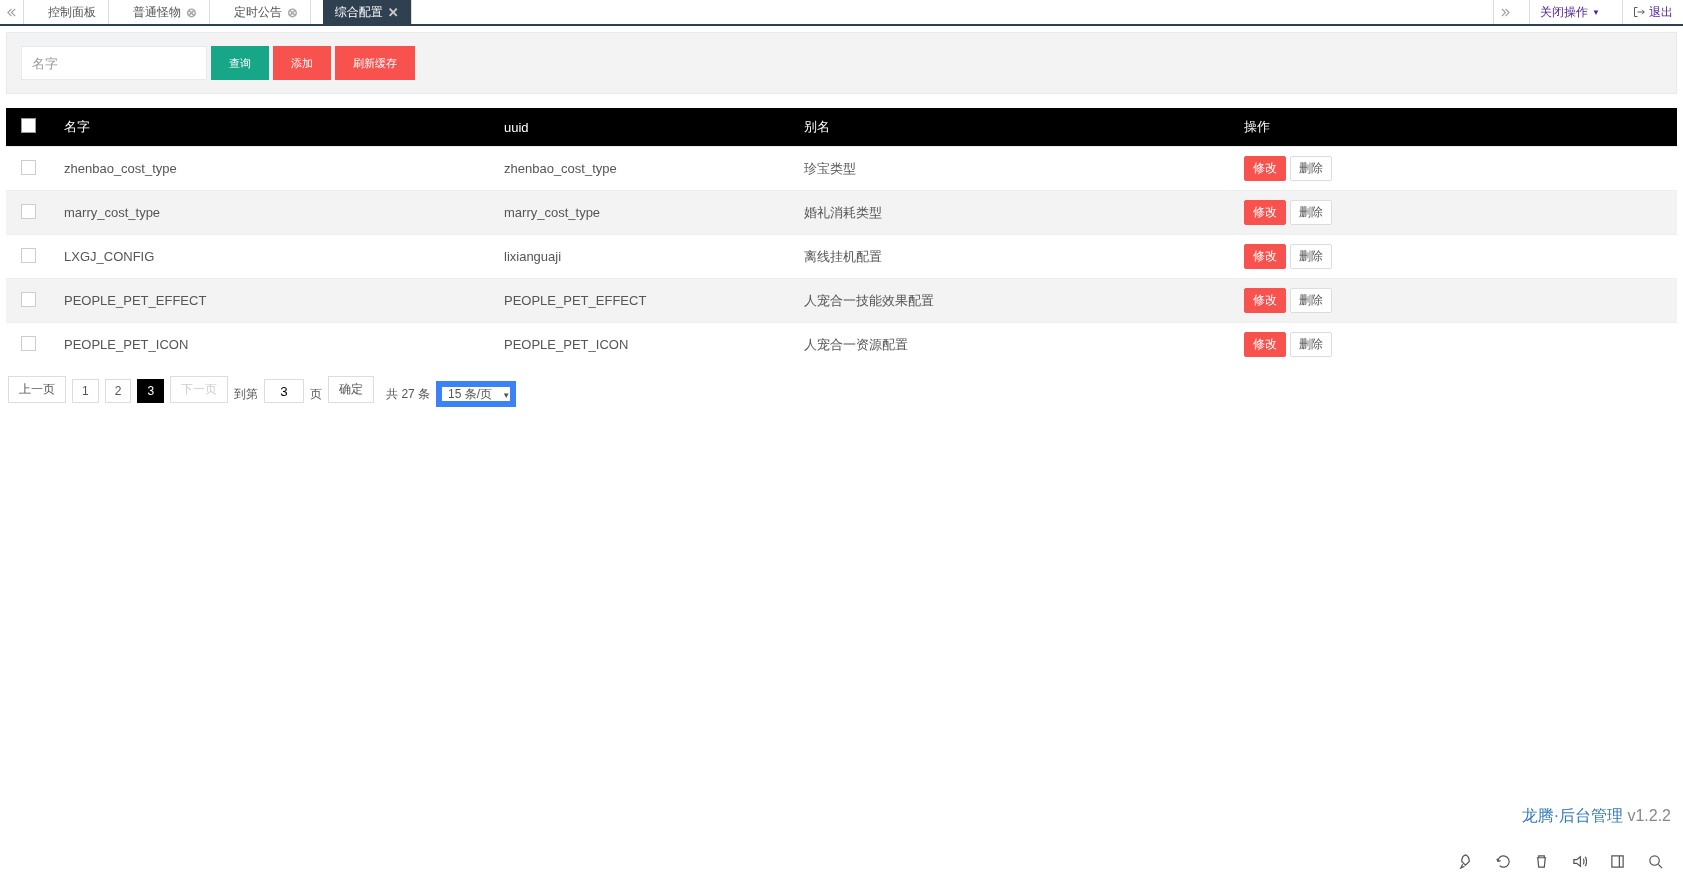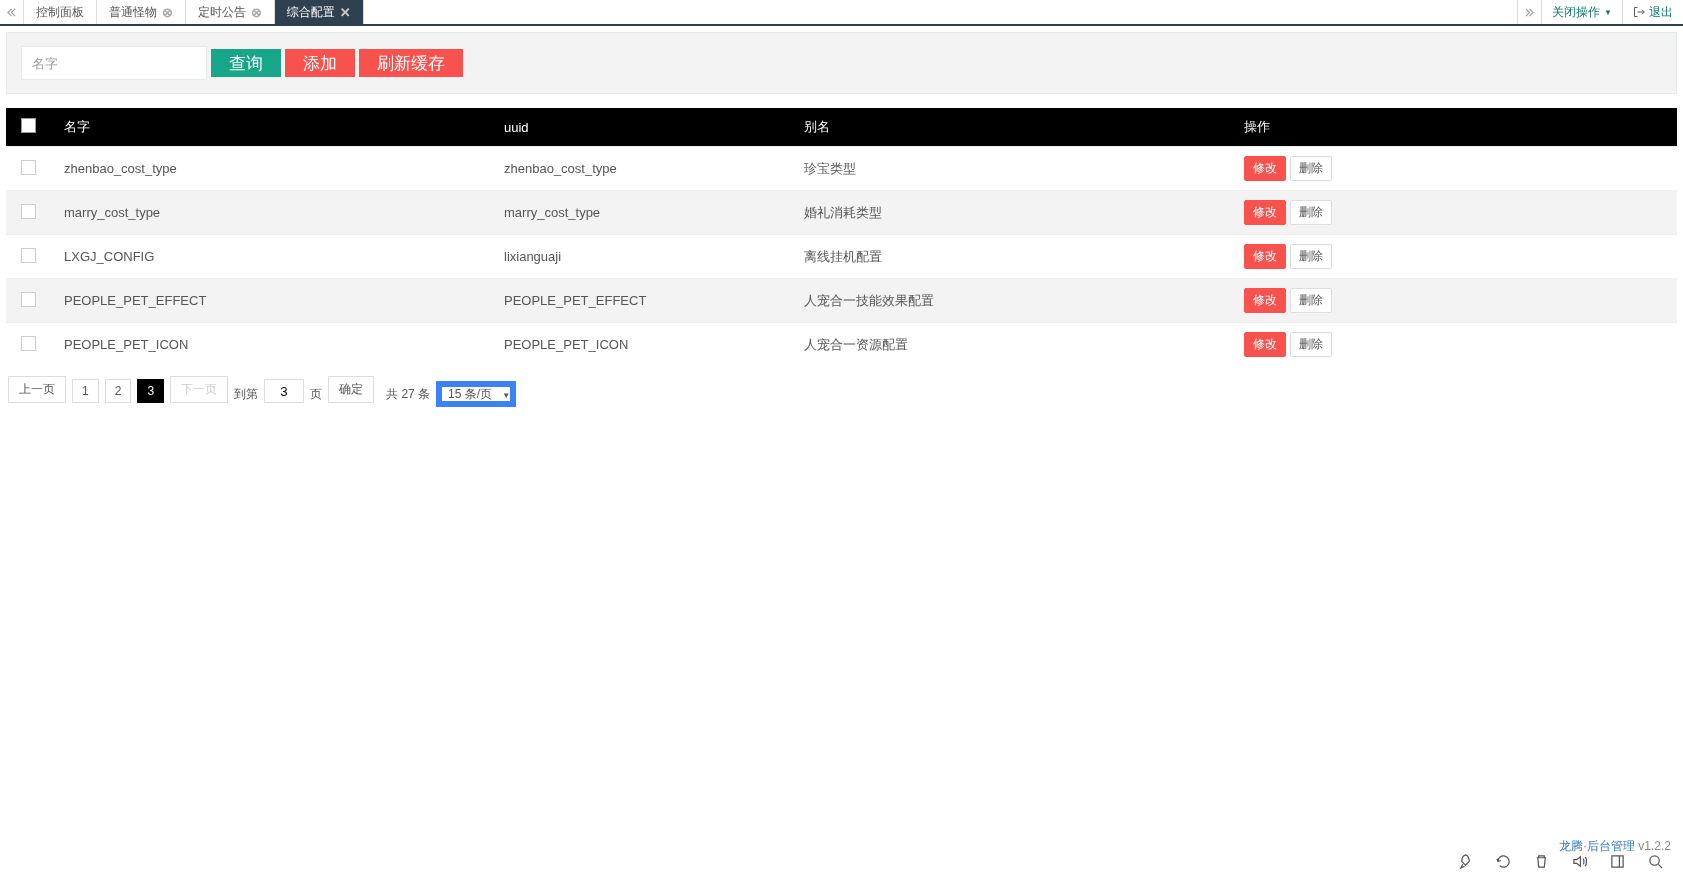--- a/index.html
+++ b/index.html
@@ -1,35 +1,35 @@
 <!DOCTYPE html>
 <html><head>
 <meta charset="utf-8">
 <style>
 * { margin:0; padding:0; box-sizing:border-box; }
 body { font-family:"Helvetica Neue",Helvetica,Arial,"Microsoft YaHei",sans-serif; font-size:12px; color:#333; background:#fff; }
 
 
-.top-tabs { display:flex; align-items:stretch; height:26px; border-bottom:2px solid #2f4050; background:#fff; }
+.top-tabs { display:flex; align-items:stretch; height:26px; border-bottom:2px solid #2f4050; background:#fff;gap:12px; }
 .top-tabs .nav-icon { width:24px; display:flex; align-items:center; justify-content:center; color:#999; cursor:pointer; border-right:1px solid #ddd; font-size:10px; }
 .top-tabs .tab { display:flex; align-items:center; padding:0 12px; border-right:1px solid #ddd; color:#555; cursor:pointer; gap:5px; }
 .top-tabs .tab.active { background:#2f4050; color:#fff; }
 .top-tabs .tab .close { color:#aaa; font-size:13px; font-weight:bold; }
 .top-tabs .tab.active .close { color:#ccc; }
 .top-tabs .spacer { flex:1; }
-.top-tabs .right-btn { display:flex; align-items:center; padding:0 10px; border-left:1px solid #ddd; color:#0f766e; cursor:pointer; gap:4px; }
+.top-tabs .right-btn { display:flex; align-items:center; padding:0 10px; border-left:1px solid #ddd; color:#4c1d95; cursor:pointer; gap:4px; }
 .top-tabs .right-btn .caret { font-size:8px; }
 
 .content { padding:6px; }
 
 
 .search-bar { background:#f3f3f4; border:1px solid #e7eaec; padding:13px 14px; display:flex; gap:4px; align-items:center; }
 .search-bar input[type=text] { height:34px; width:186px; border:1px solid #e7eaec; padding:0 10px; font-size:13px; color:#555; }
 .search-bar input[type=text]::placeholder { color:#999; }
-.btn { display:inline-flex; align-items:center; justify-content:center; height:28px; padding:0 18px; font-size:17px; color:#fff; border:none; cursor:pointer; }
+.btn { display:inline-flex; align-items:center; justify-content:center; height:34px; padding:0 18px; font-size:11px; color:#fff; border:none; cursor:pointer; }
 .btn-teal { background:#18a689; }
 .btn-orange { background:#f8524f; }
 
 
 .tbl { width:100%; border-collapse:collapse; margin-top:14px; }
 .tbl thead th { background:#000; color:#fff; font-weight:normal; text-align:left; padding:10px 14px; font-size:13px; }
 .tbl thead th:first-child { width:44px; text-align:center; }
 .tbl tbody td { padding:9px 14px; font-size:13px; color:#555; border-top:1px solid #eee; }
 .tbl tbody tr:nth-child(even) td { background:#f3f3f3; }
 .tbl tbody td:first-child { text-align:center; }
@@ -44,21 +44,21 @@
 .pg-btn { border:1px solid #ddd; padding:4px 10px; cursor:pointer; background:#fff; }
 .pg-btn.num { padding:4px 9px; }
 .pg-btn.active { background:#000; color:#fff; border-color:#000; }
 .pg-btn.disabled { color:#ccc; cursor:not-allowed; }
 .pg-input { width:40px; height:24px; border:1px solid #ddd; text-align:center; }
 .pg-select { height:24px; border:6px solid #3b82f6; padding:0 18px 0 6px; background:#fff; appearance:none; position:relative; }
 .pg-select-wrap { position:relative; display:inline-block; }
 .pg-select-wrap::after { content:"▼"; font-size:8px; position:absolute; right:6px; top:50%; transform:translateY(-50%); color:#555; pointer-events:none; }
 
 
-.footer { position:fixed; bottom:22px; right:12px; font-size:12px;margin-left:48px; }
+.footer { position:fixed; bottom:50px; right:12px; font-size:16px;margin-left:48px; }
 .footer a { color:#337ab7; text-decoration:none; }
 .footer .ver { color:#888; }
 
 
 .bottom-bar { position:fixed; bottom:0; right:0; display:flex; gap:22px; padding:8px 20px; color:#555; }
 .bottom-bar .bicon { width:16px; height:16px; cursor:pointer; display:flex; align-items:center; justify-content:center; }
 .bottom-bar svg { width:15px; height:15px; stroke:#555; fill:none; stroke-width:1.3; }
 
 .col-name { width:440px; }
 .col-uuid { width:300px; }

